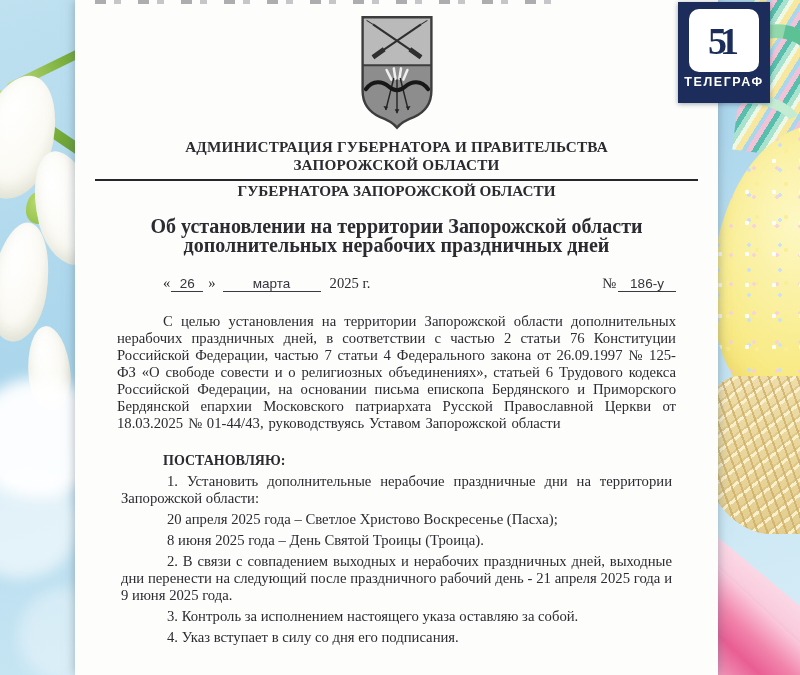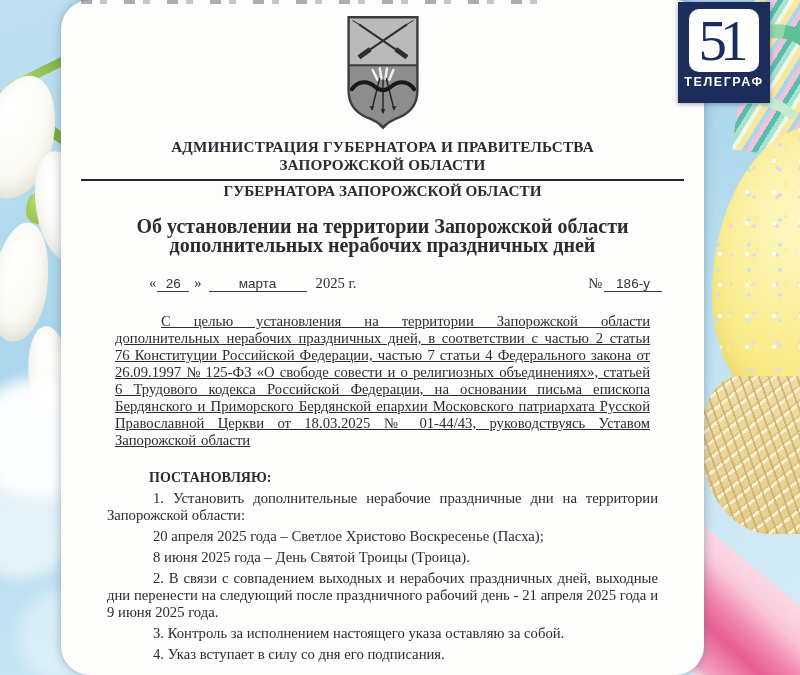--- a/index.html
+++ b/index.html
@@ -59,53 +59,53 @@
       linear-gradient(#eedda9, #e3ce90); }
   .ribbon-pink-light { position:absolute; left:688px; top:512px; width:280px; height:120px;
     transform:rotate(40deg); transform-origin:left top;
     background:linear-gradient(180deg,#fbd8e5 0%, #f6b1ca 60%, #f8cfdf 100%); }
   .ribbon-pink { position:absolute; left:672px; top:524px; width:280px; height:86px;
     transform:rotate(43deg); transform-origin:left top;
     background:linear-gradient(180deg,#fac9db 0%, #f184ab 32%, #e95e93 58%, #f5a5c3 100%);
     box-shadow:0 2px 5px rgba(180,90,130,.35); }
 
   
-  .doc { position:absolute; left:61px; top:0; width:643px; height:675px; z-index:2;
+  .doc { position:absolute; left:75px; top:0; width:643px; height:675px; z-index:2;
     background:#fdfdfb; color:#2b2b31; padding:0 42px;
-    box-shadow:0 0 10px rgba(90,110,128,.5);border-radius:29px; }
+    box-shadow:0 0 10px rgba(90,110,128,.5); }
   .remnant { position:absolute; top:0; left:20px; width:472px; height:4px; opacity:.5;
     background:repeating-linear-gradient(90deg, rgba(55,55,66,.8) 0 11px, transparent 11px 19px,
       rgba(55,55,66,.55) 19px 26px, transparent 26px 43px); filter:blur(.5px); }
   .crest { display:block; margin:14px auto 0; }
   .org { text-align:center; font-weight:bold; font-size:15.2px; line-height:18px; letter-spacing:.2px; }
   .org-first { margin-top:8px; }
   .rule { border:none; border-top:2px solid #26262c; margin:5px -22px 0; }
   .doctype { text-align:center; font-weight:bold; font-size:15.2px; line-height:19px; }
   .doctype-first { margin-top:10px; }
   .title { margin-top:17px; padding:0 30px; text-align:center; font-weight:bold; font-size:20px; line-height:19px; }
   .dateline { margin-top:13px; padding-left:46px; display:flex; align-items:flex-end; font-size:14.6px; height:24px; }
   .fill { font-family:"Liberation Sans", sans-serif; font-size:13.5px; color:#35353c; }
   .day-line { display:inline-block; min-width:32px; text-align:center; border-bottom:1.6px solid #3a3a40; line-height:15px; }
   .oq { margin-right:1px; } .cq { margin:0 7px 0 5px; }
   .month-line { display:inline-block; width:98px; text-align:center; border-bottom:1.6px solid #3a3a40; line-height:15px; }
   .year { margin-left:9px; white-space:nowrap; }
   .spacer { flex:1; }
   .num-label { margin-right:2px; }
   .num-line { display:inline-block; width:58px; text-align:center; border-bottom:1.6px solid #3a3a40; line-height:15px; }
-  .preamble { margin:21px 12px 0; text-indent:46px; text-align:justify; font-size:14.7px; line-height:17px; word-spacing:1.2px;text-decoration:underline; }
+  .preamble { margin:21px 0 0; text-indent:46px; text-align:justify; font-size:14.7px; line-height:17px; word-spacing:1.2px; }
   .resolve { margin:20px 0 0; text-indent:46px; font-weight:bold; font-size:14px; line-height:17px; }
   .item { margin:4px; text-indent:46px; text-align:justify; font-size:14.7px; line-height:17px; }
 
   
   .logo { position:absolute; left:678px; top:2px; width:92px; height:101px; z-index:3;
     background:#1c2c5b; display:flex; flex-direction:column; align-items:center;
     box-shadow:0 1px 5px rgba(20,30,60,.4); }
   .logo-glyphbox { margin-top:7px; width:70px; height:63px; background:#ffffff; border-radius:10px;
     display:flex; align-items:center; justify-content:center; overflow:hidden; }
-  .logo-glyph { font-family:"Liberation Serif", serif; font-weight:normal; font-size:57px; line-height:1;
+  .logo-glyph { font-family:"Liberation Serif", serif; font-weight:bold; font-size:38px; line-height:1;
     color:#1c2c5b; letter-spacing:-7px; transform:translateX(-4px); }
   .logo-name { margin-top:3px; color:#ffffff; font-family:"Liberation Sans", sans-serif;
     font-weight:bold; font-size:12.5px; letter-spacing:1.6px; }
 </style>
 </head>
 <body>
 
 <div class="stage">
 
   <div class="string"></div>

